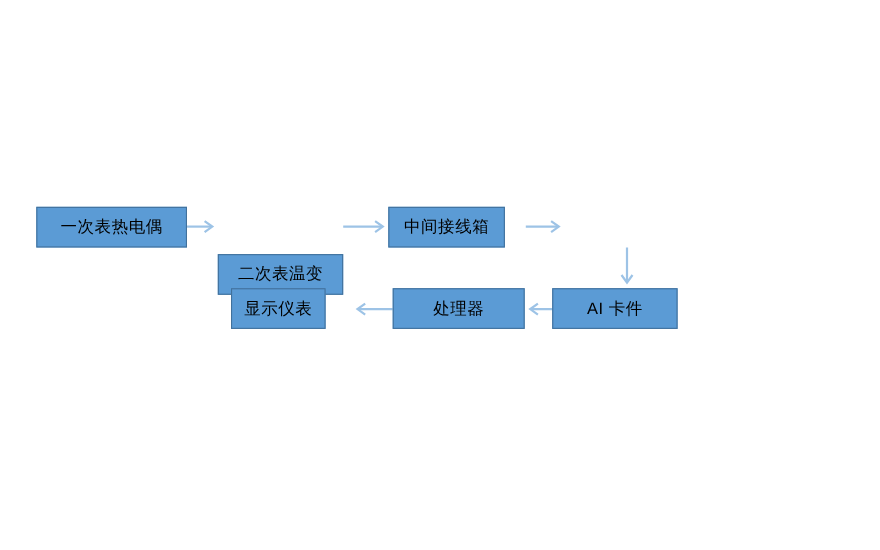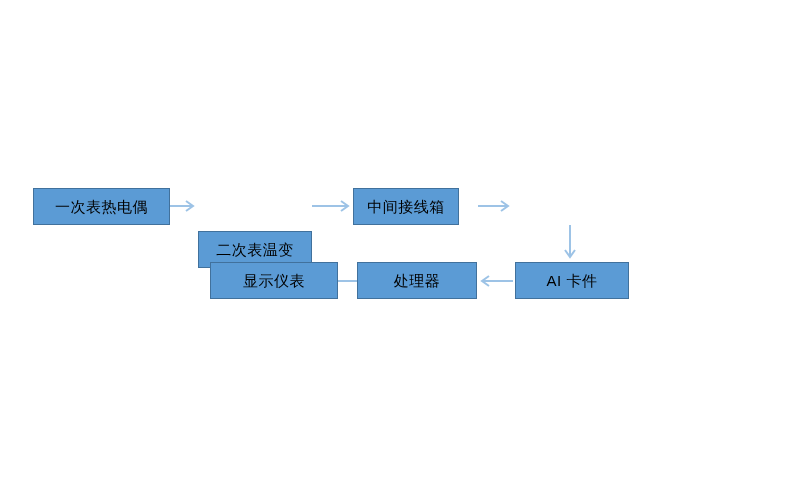--- a/index.html
+++ b/index.html
@@ -100,25 +100,25 @@
 
   <div class="node" style="left:198px; top:188px; width:114px; height:37px;margin-top:43px;">
     <span class="node-label">二次表温变</span>
   </div>
 
   <div class="node" style="left:353px; top:188px; width:106px; height:37px;">
     <span class="node-label">中间接线箱</span>
   </div>
 
 
-  <div class="node" style="left:515px; top:262px; width:114px; height:37px;">
+  <div class="node" style="left:502px; top:262px; width:114px; height:37px;">
     <span class="node-label">AI 卡件</span>
   </div>
 
   <div class="node" style="left:357px; top:262px; width:120px; height:37px;">
     <span class="node-label">处理器</span>
   </div>
 
-  <div class="node" style="left:210px; top:262px; width:128px; height:37px;">
+  <div class="node" style="left:210px; top:262px; width:86px; height:37px;">
     <span class="node-label">显示仪表</span>
   </div>
 
 </div>
 
 </body></html>

